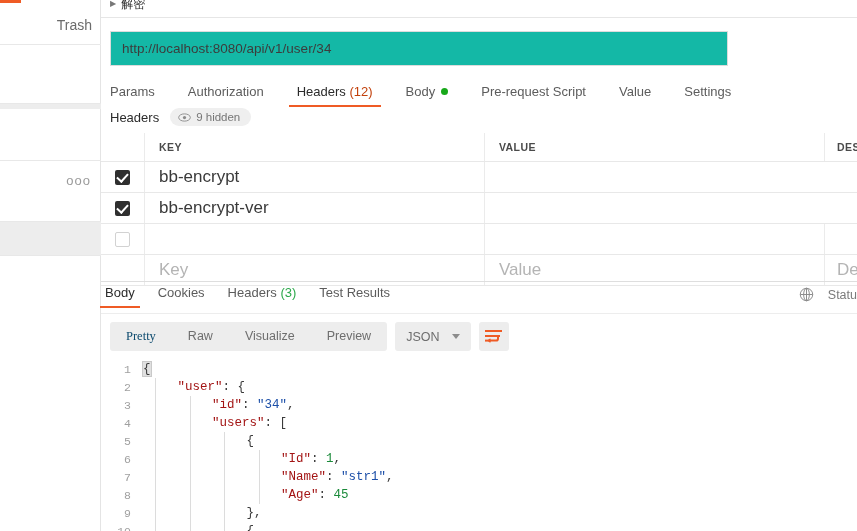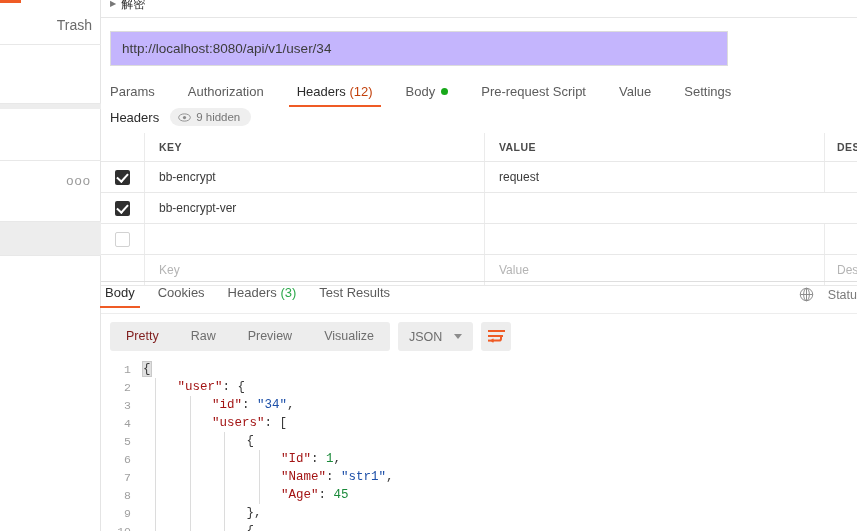--- a/index.html
+++ b/index.html
@@ -26,21 +26,21 @@
   .top-divider { position:absolute; left:0; top:17px; width:756px; height:1px; background:#e6e6e6; }
 
   
   .url-row { position:absolute; left:9px; top:31px; display:flex; height:35px; }
   .method-box { width:114px; height:35px; background:#ebebeb; border:1px solid #dcdcdc;
     border-right:none; display:flex; align-items:center; padding:0 12px; position:relative; }
   .method-box .m-label { font-size:14px; color:#3a3a3a; }
   .method-box .caret { position:absolute; right:12px; top:14px; width:0; height:0;
     border-left:5px solid transparent; border-right:5px solid transparent;
     border-top:6px solid #8c8c8c; }
-  .url-box { width:618px; height:35px; background:#c4b5fd; border:1px solid #dcdcdc;
+  .url-box { width:618px; height:35px; background:#14b8a6; border:1px solid #dcdcdc;
     display:flex; align-items:center; padding:0 11px; }
   .url-box .u-text { font-size:13.5px; color:#3c3c3c; }
 
   
   .req-tabs { position:absolute; left:9px; top:84px; display:flex; align-items:flex-start; }
   .rtab { font-size:13px; color:#5c5c5c; margin-right:33px; padding-bottom:8px;
     position:relative; white-space:nowrap; }
   .rtab.active { color:#2b2b2b; }
   .rtab.active .uline { position:absolute; left:-8px; right:-8px; bottom:0; height:2.5px;
     background:#ef5b25; }
@@ -60,21 +60,21 @@
   .trow { display:flex; height:31px; border-bottom:1px solid #e8e8e8; }
   .trow.head { height:29px; }
   .c-chk { width:44px; border-right:1px solid #ebebeb; display:flex; align-items:center;
     justify-content:center; flex:none; }
   .c-key { width:340px; border-right:1px solid #ebebeb; display:flex; align-items:center;
     padding-left:14px; flex:none; }
   .c-val { width:340px; border-right:1px solid #ebebeb; display:flex; align-items:center;
     padding-left:14px; flex:none; }
   .c-des { flex:1; display:flex; align-items:center; padding-left:12px; overflow:hidden; }
   .hcell { font-size:10.5px; font-weight:bold; color:#4a4a4a; letter-spacing:.4px; }
-  .cell { font-size:12px; color:#3a3a3a; }
+  .cell { font-size:17px; color:#3a3a3a; }
   .cell.ph { color:#b4b4b4; }
   .cbx { width:15px; height:15px; border-radius:2px; }
   .cbx.on { background:#2f2f2f; position:relative; }
   .cbx.on:after { content:""; position:absolute; left:4px; top:1px; width:5px; height:9px;
     border:solid #fff; border-width:0 2px 2px 0; transform:rotate(42deg); }
   .cbx.off { border:1px solid #d2d2d2; background:#fff; }
 
   
   .resp-sep { position:absolute; left:0; top:281px; width:756px; height:1px; background:#dedede; }
   .resp-tabs { position:absolute; left:4px; top:285px; display:flex; align-items:flex-start; }
@@ -87,21 +87,21 @@
   .resp-right { position:absolute; right:0; top:287px; display:flex; align-items:center;
     font-size:12.5px; color:#7a7a7a; }
   .globe { width:15px; height:15px; margin-right:14px; }
   .resp-underline { position:absolute; left:0; top:313px; width:756px; height:1px; background:#ededed; }
 
   
   .bview { position:absolute; left:9px; top:322px; display:flex; align-items:center; }
   .seg { background:#ededed; border-radius:3px; height:29px; display:flex; align-items:center; }
   .seg .sitem { font-size:12.5px; color:#6e6e6e; padding:0 16px; line-height:29px;
     white-space:nowrap; }
-  .seg .sitem.sel { color:#7f1d1d; }
+  .seg .sitem.sel { color:#0c4a6e;font-family:Liberation Serif, serif; }
   .fmt { background:#ededed; border-radius:3px; height:29px; margin-left:8px;
     display:flex; align-items:center; padding:0 11px; position:relative; }
   .fmt .f-label { font-size:12.5px; color:#6e6e6e; margin-right:20px; }
   .fmt .caret2 { position:absolute; right:11px; top:12px; width:0; height:0;
     border-left:4.5px solid transparent; border-right:4.5px solid transparent;
     border-top:5.5px solid #8c8c8c; }
   .wrapbtn { width:30px; height:29px; background:#ededed; border-radius:3px; margin-left:8px;
     display:flex; align-items:center; justify-content:center; }
 
   
@@ -182,23 +182,20 @@
         </div>
     </div>
 
     <div class="trow">
       <div class="c-chk">
           <span class="cbx on"></span>
         </div>
       <div class="c-key">
           <span class="cell">bb-encrypt</span>
         </div>
-      <div class="c-val">
-          <span class="cell">request</span>
-        </div>
       <div class="c-des">
           <span class="cell"></span>
         </div>
     </div>
 
     <div class="trow">
       <div class="c-chk">
           <span class="cbx on"></span>
         </div>
       <div class="c-key">
@@ -255,22 +252,22 @@
       <line x1="10" y1="1.7" x2="10" y2="18.3" stroke="#8a8a8a" stroke-width="1.3"></line>
     </svg>
     <span>Statu</span>
   </div>
   <div class="resp-underline"></div>
 
   <div class="bview">
     <div class="seg">
       <span class="sitem sel">Pretty</span>
       <span class="sitem">Raw</span>
+      <span class="sitem">Visualize</span>
       <span class="sitem">Preview</span>
-      <span class="sitem">Visualize</span>
     </div>
     <div class="fmt">
       <span class="f-label">JSON</span>
       <span class="caret2"></span>
     </div>
     <div class="wrapbtn">
       <svg width="17" height="15" viewBox="0 0 17 15">
         <rect x="0" y="1" width="17" height="2" fill="#ef5b25"></rect>
         <rect x="0" y="6" width="15" height="2" fill="#ef5b25"></rect>
         <path d="M13 6.6 v3.2 a1.8 1.8 0 0 1 -1.8 1.8 H3.5" fill="none" stroke="#ef5b25" stroke-width="2"></path>

